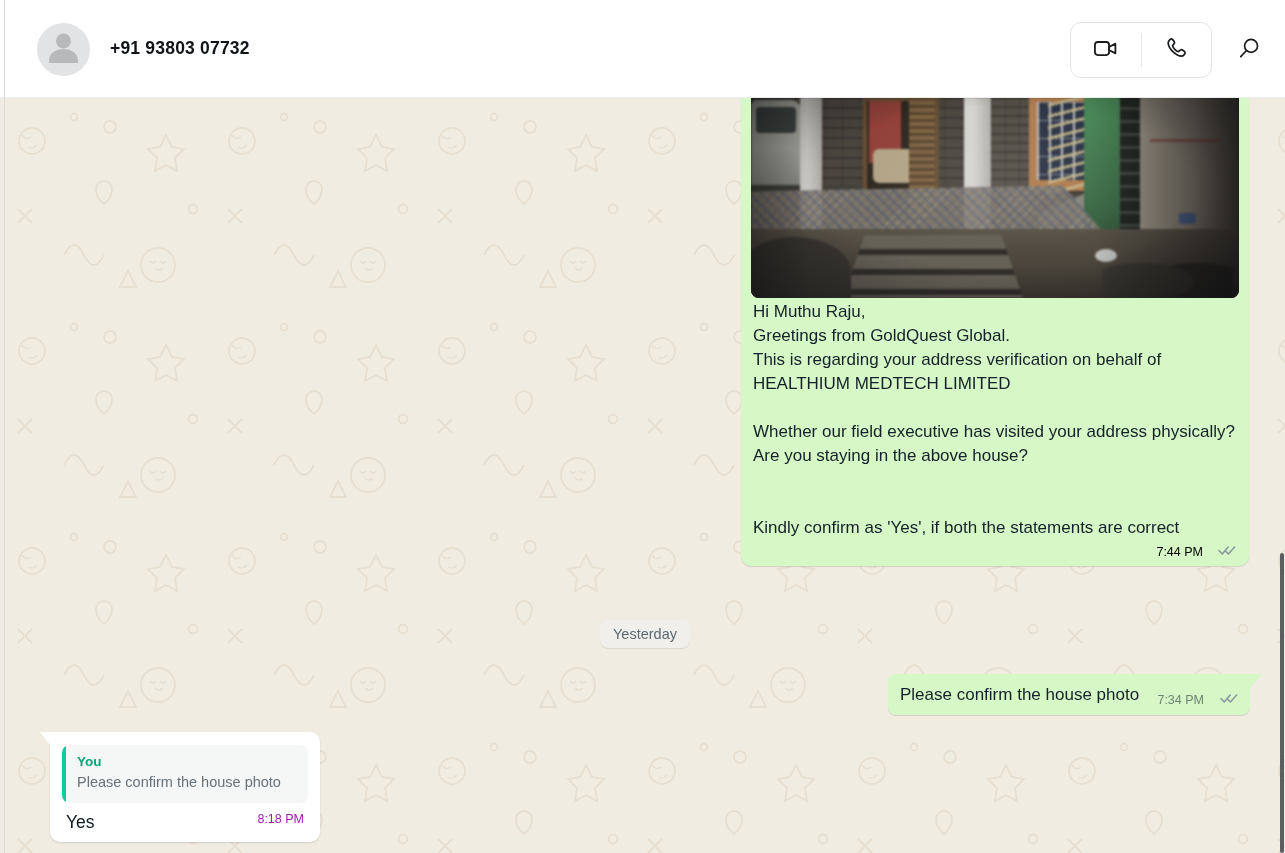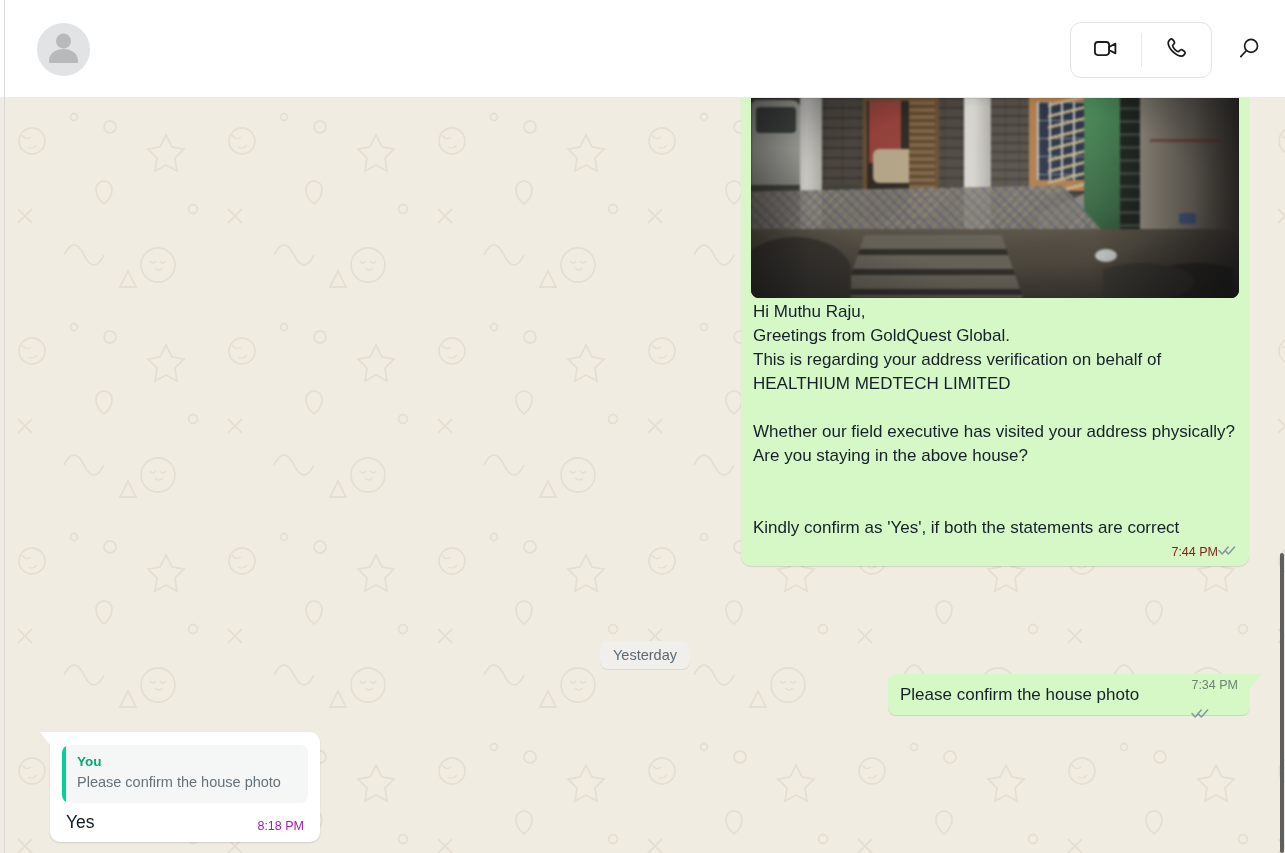--- a/index.html
+++ b/index.html
@@ -26,49 +26,49 @@
 
   
   .msg-photo{position:absolute;left:741px;top:0;width:508px;background:#d6f8c6;
              border-radius:0 0 10px 10px;box-shadow:0 1px 1px rgba(11,20,26,.13);
              padding:0 0 26px;box-sizing:border-box;z-index:5;}
   .photo-wrap{margin:0 10px;width:488px;height:201px;border-radius:0 0 8px 8px;overflow:hidden;
              position:relative;background:#3c3b36;cursor:pointer;}
   .photo-art{position:absolute;inset:0;filter:blur(1px) saturate(.8) brightness(.95) contrast(.93);}
   .ph{position:absolute;}
   .msg-text{padding:2px 12px 0;font-size:17px;line-height:24px;color:#15202a;white-space:pre-wrap;}
-  .meta{position:absolute;right:13px;bottom:7px;display:flex;align-items:center;gap:0;
-        font-size:12.5px;color:#7f1d1d;}
-
-  
-  .date-chip{position:absolute;top:544px;left:600px;background:#f1efeb;border-radius:8px;
+  .meta{position:absolute;right:13px;bottom:7px;display:flex;align-items:center;gap:15px;
+        font-size:12.5px;color:#000000;}
+
+  
+  .date-chip{position:absolute;top:523px;left:600px;background:#f1efeb;border-radius:8px;
         padding:6px 13px;font-size:14.5px;color:#5a6a72;box-shadow:0 1px .5px rgba(11,20,26,.09);z-index:5;}
 
   
   .msg-short{position:absolute;left:888px;top:577px;width:362px;height:41px;background:#d6f8c6;
         border-radius:8px 0 8px 8px;box-shadow:0 1px .5px rgba(11,20,26,.13);
         display:flex;align-items:center;padding:0 12px;box-sizing:border-box;z-index:5;}
   .msg-short .txt{font-size:17px;color:#15202a;}
-  .meta2{margin-left:auto;display:flex;align-items:flex-start;gap:16px;font-size:12.5px;color:#6f8272;
-        padding-top:10px;flex-direction:column;}
+  .meta2{margin-left:auto;display:flex;align-items:flex-end;gap:16px;font-size:12.5px;color:#6f8272;
+        padding-top:10px;}
   .tail-out{position:absolute;right:-12px;top:0;width:12px;height:14px;background:#d6f8c6;
         clip-path:polygon(0 0,100% 0,0 100%);}
 
   
   .msg-reply{position:absolute;left:50px;top:635px;width:270px;background:#fff;
         border-radius:0 10px 10px 10px;box-shadow:0 1px 2px rgba(11,20,26,.14);
         padding:13px 12px 9px;box-sizing:border-box;z-index:5;}
   .tail-in{position:absolute;left:-10px;top:0;width:10px;height:13px;background:#fff;
         clip-path:polygon(0 0,100% 0,100% 100%);}
   .quote{display:flex;background:#f5f6f6;border-radius:8px;overflow:hidden;cursor:pointer;}
   .quote-bar{width:4px;background:#06cf9c;flex:none;}
   .quote-body{padding:9px 11px 11px;}
   .quote-author{font-size:13.5px;font-weight:700;color:#07a678;margin-bottom:4px;}
   .quote-text{font-size:14.5px;line-height:19px;color:#66727a;}
-  .reply-row{display:flex;align-items:flex-end;margin-top:9px;padding:0 4px;}
+  .reply-row{display:flex;align-items:flex-start;margin-top:9px;padding:0 4px;}
   .reply-text{font-size:17.5px;color:#111b21;}
   .reply-time{margin-left:auto;font-size:12.5px;color:#a21caf;}
 
   
   .scroll-thumb{position:absolute;right:1px;top:553px;width:4px;height:300px;background:#5c5e60;
         border-radius:2px;z-index:40;cursor:pointer;}
   .left-hairline{position:absolute;left:4px;top:0;width:1px;height:100%;background:#dadada;z-index:60;}
 </style>
 </head>
 <body>
@@ -77,20 +77,21 @@
 
   <div class="header">
     <div class="avatar">
       <span>
         <svg width="53" height="53" viewBox="0 0 53 53">
           <circle cx="26.5" cy="20" r="7.5" fill="#b7b9bb"></circle>
           <path d="M12 40 c0-8 7-12 14.5-12 s14.5 4 14.5 12 v2 h-29 z" fill="#b7b9bb"></path>
         </svg>
       </span>
     </div>
+    <div class="contact-name">+91 93803 07732</div>
 
     <div class="actions-group">
       <div class="action-btn">
         <span>
           <svg width="27" height="27" viewBox="0 0 24 24" fill="none" stroke="#191b1d" stroke-width="1.6" stroke-linejoin="round">
             <rect x="2.6" y="6.2" width="12.6" height="11.6" rx="2.6"></rect>
             <path d="M15.2 10.6 L20.8 7.7 V16.3 L15.2 13.4 Z"></path>
           </svg>
         </span>
       </div>

